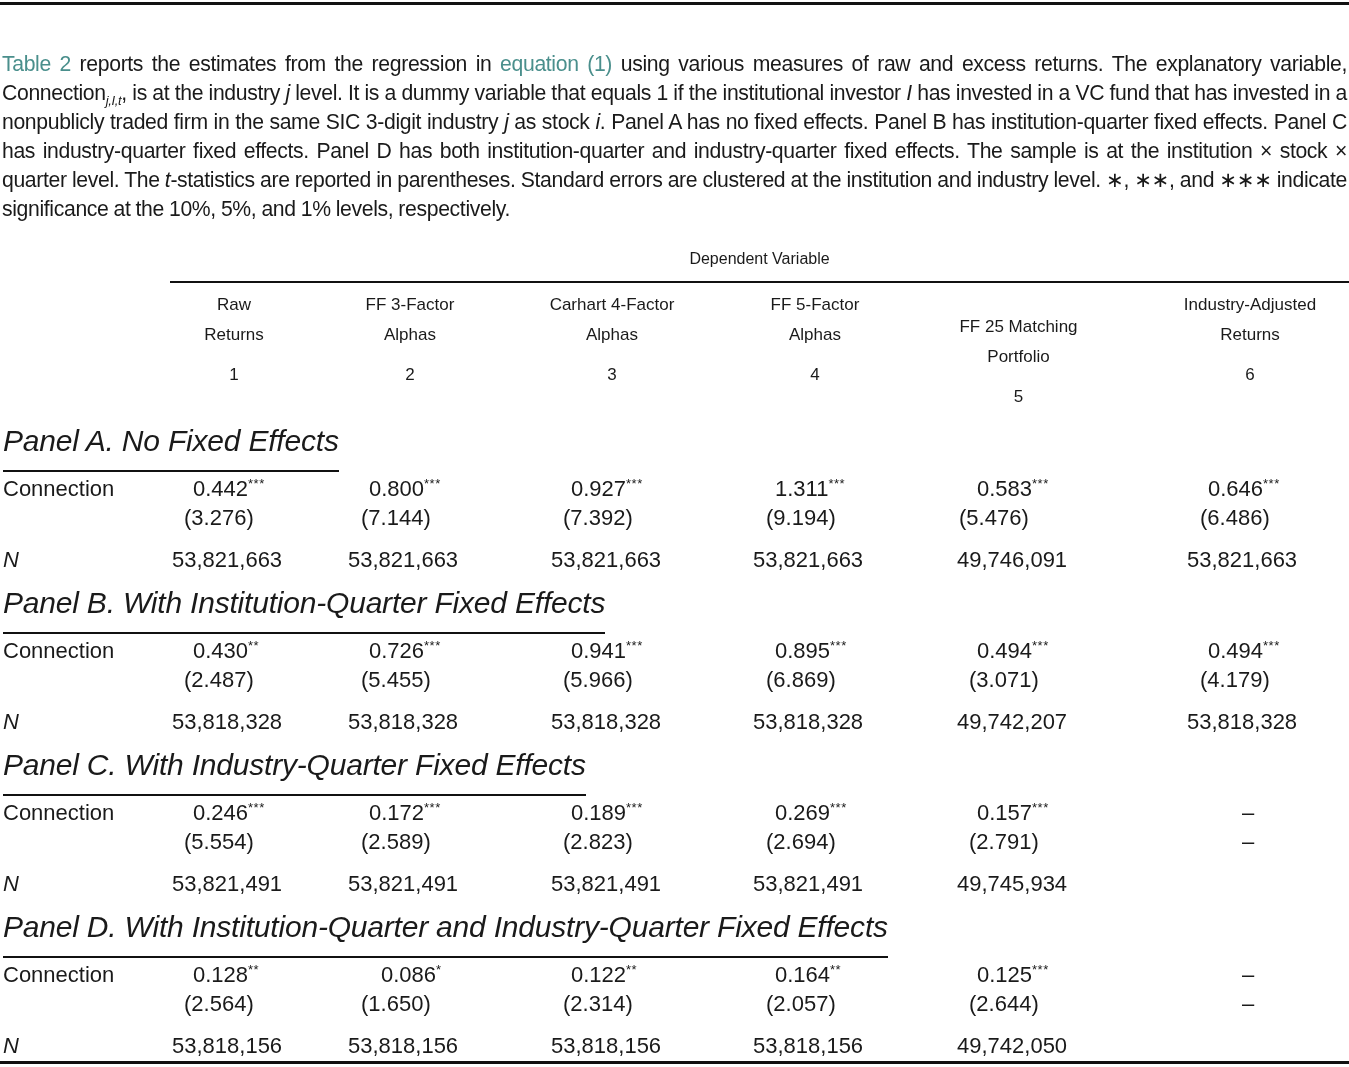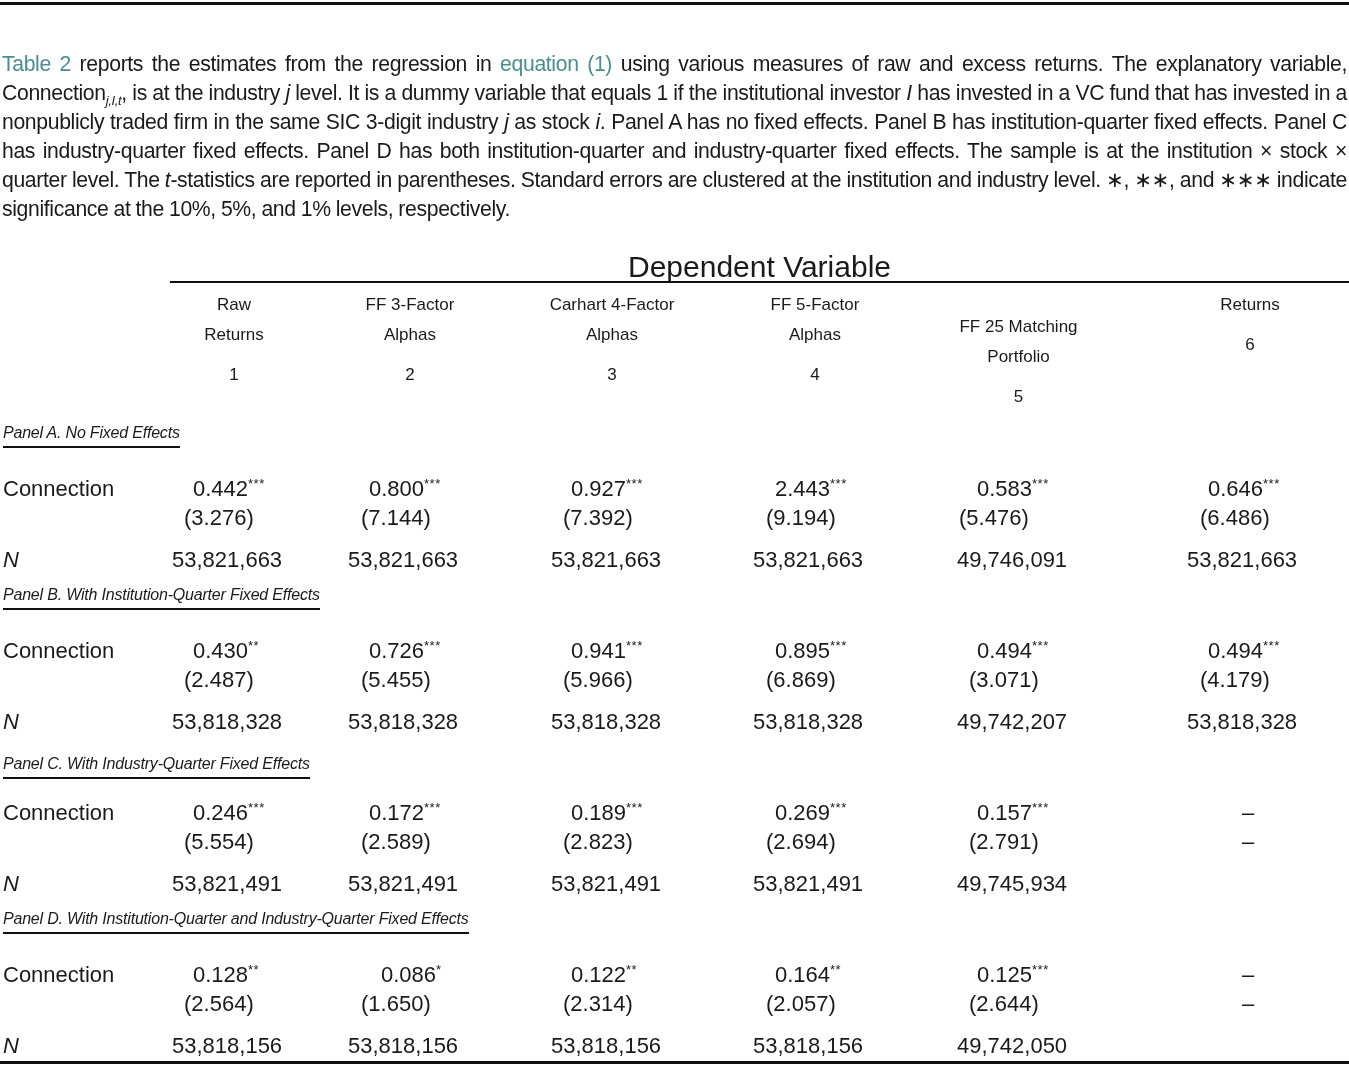--- a/index.html
+++ b/index.html
@@ -12,30 +12,30 @@
   .top-rule { position: absolute; left: 0; top: 2px; width: 1349px; height: 3px; background: #111; }
   .caption {
     position: absolute; left: 2px; top: 28px; width: 1345px;
     font-size: 21.2px; line-height: 29px; text-align: justify;
     letter-spacing: -0.35px; word-spacing: -0.5px;
   }
   .caption .link { color: #4a8f8c; }
   .caption i { font-style: italic; }
   .caption sub { font-size: 13px; font-style: italic; vertical-align: -5px; line-height: 0; }
 
-  .dv-label { position: absolute; left: 170px; width: 1179px; top: 250px; text-align: center; font-size: 30px; }
+  .dv-label { position: absolute; left: 170px; width: 1179px; top: 250px; text-align: center; font-size: 16px; }
   .dv-rule { position: absolute; left: 170px; top: 281px; width: 1179px; height: 2px; background: #111; }
 
   .col { position: absolute; text-align: center; font-size: 17px; line-height: 30px; }
   .col .head { display: block; }
   .col .num { display: block; margin-top: 10px; }
 
   .panel-title {
-    position: absolute; left: 3px; font-size: 16px; font-style: italic;
-    padding-bottom: 4px; border-bottom: 2px solid #111; letter-spacing: -0.2px;
+    position: absolute; left: 3px; font-size: 30px; font-style: italic;
+    padding-bottom: 12px; border-bottom: 2px solid #111; letter-spacing: -0.2px;
   }
   .row-label { position: absolute; left: 3px; font-size: 22px; }
   .row-label.n { font-style: italic; }
   .cell { position: absolute; font-size: 22px; white-space: nowrap; }
   .cell sup.star { font-size: 13px; vertical-align: 8px; line-height: 0; letter-spacing: 0.5px; }
   .bottom-rule { position: absolute; left: 0; top: 1061px; width: 1349px; height: 3px; background: #111; }
 </style>
 </head>
 <body>
 
@@ -65,39 +65,40 @@
   <span class="head">FF 5-Factor</span>
   <span class="head">Alphas</span>
   <span class="num">4</span>
 </div>
 <div class="col" style="left:928px; width:181px; top:290px;margin-top:22px;">
   <span class="head">FF 25 Matching</span>
   <span class="head">Portfolio</span>
   <span class="num">5</span>
 </div>
 <div class="col" style="left:1151px; width:198px; top:290px;">
+  <span class="head">Industry-Adjusted</span>
   <span class="head">Returns</span>
   <span class="num">6</span>
 </div>
 
 <div class="col ul" style="left:170px; width:128px; top:392px;"></div>
 <div class="col ul" style="left:339px; width:142px; top:392px;"></div>
 <div class="col ul" style="left:522px; width:180px; top:392px;"></div>
 <div class="col ul" style="left:744px; width:142px; top:392px;"></div>
 <div class="col ul" style="left:928px; width:181px; top:392px;"></div>
 <div class="col ul" style="left:1151px; width:198px; top:392px;"></div>
 
 <div id="panels">
     <div class="panel-title" style="top:424px;">Panel A. No Fixed Effects</div>
     <div class="row-label" style="top:476px;">Connection</div>
     <div class="row-label n" style="top:547px;">N</div>
     <div class="cell" style="top:476px; left:193px;"><span>0.442</span><sup class="star">***</sup></div>
     <div class="cell" style="top:476px; left:369px;"><span>0.800</span><sup class="star">***</sup></div>
     <div class="cell" style="top:476px; left:571px;"><span>0.927</span><sup class="star">***</sup></div>
-    <div class="cell" style="top:476px; left:775px;"><span>2.443</span><sup class="star">***</sup></div>
+    <div class="cell" style="top:476px; left:775px;"><span>1.311</span><sup class="star">***</sup></div>
     <div class="cell" style="top:476px; left:977px;"><span>0.583</span><sup class="star">***</sup></div>
     <div class="cell" style="top:476px; left:1208px;"><span>0.646</span><sup class="star">***</sup></div>
     <div class="cell" style="top:505px; left:184px;">(3.276)</div>
     <div class="cell" style="top:505px; left:361px;">(7.144)</div>
     <div class="cell" style="top:505px; left:563px;">(7.392)</div>
     <div class="cell" style="top:505px; left:766px;">(9.194)</div>
     <div class="cell" style="top:505px; left:959px;">(5.476)</div>
     <div class="cell" style="top:505px; left:1200px;">(6.486)</div>
     <div class="cell" style="top:547px; left:172px;">53,821,663</div>
     <div class="cell" style="top:547px; left:348px;">53,821,663</div>
@@ -119,21 +120,21 @@
     <div class="cell" style="top:667px; left:563px;">(5.966)</div>
     <div class="cell" style="top:667px; left:766px;">(6.869)</div>
     <div class="cell" style="top:667px; left:969px;">(3.071)</div>
     <div class="cell" style="top:667px; left:1200px;">(4.179)</div>
     <div class="cell" style="top:709px; left:172px;">53,818,328</div>
     <div class="cell" style="top:709px; left:348px;">53,818,328</div>
     <div class="cell" style="top:709px; left:551px;">53,818,328</div>
     <div class="cell" style="top:709px; left:753px;">53,818,328</div>
     <div class="cell" style="top:709px; left:957px;">49,742,207</div>
     <div class="cell" style="top:709px; left:1187px;">53,818,328</div>
-    <div class="panel-title" style="top:748px;margin-top:7px;">Panel C. With Industry-Quarter Fixed Effects</div>
+    <div class="panel-title" style="top:748px;">Panel C. With Industry-Quarter Fixed Effects</div>
     <div class="row-label" style="top:800px;">Connection</div>
     <div class="row-label n" style="top:871px;">N</div>
     <div class="cell" style="top:800px; left:193px;"><span>0.246</span><sup class="star">***</sup></div>
     <div class="cell" style="top:800px; left:369px;"><span>0.172</span><sup class="star">***</sup></div>
     <div class="cell" style="top:800px; left:571px;"><span>0.189</span><sup class="star">***</sup></div>
     <div class="cell" style="top:800px; left:775px;"><span>0.269</span><sup class="star">***</sup></div>
     <div class="cell" style="top:800px; left:977px;"><span>0.157</span><sup class="star">***</sup></div>
     <div class="cell" style="top:800px; left:1242px;"><span>–</span><sup class="star"></sup></div>
     <div class="cell" style="top:829px; left:184px;">(5.554)</div>
     <div class="cell" style="top:829px; left:361px;">(2.589)</div>

